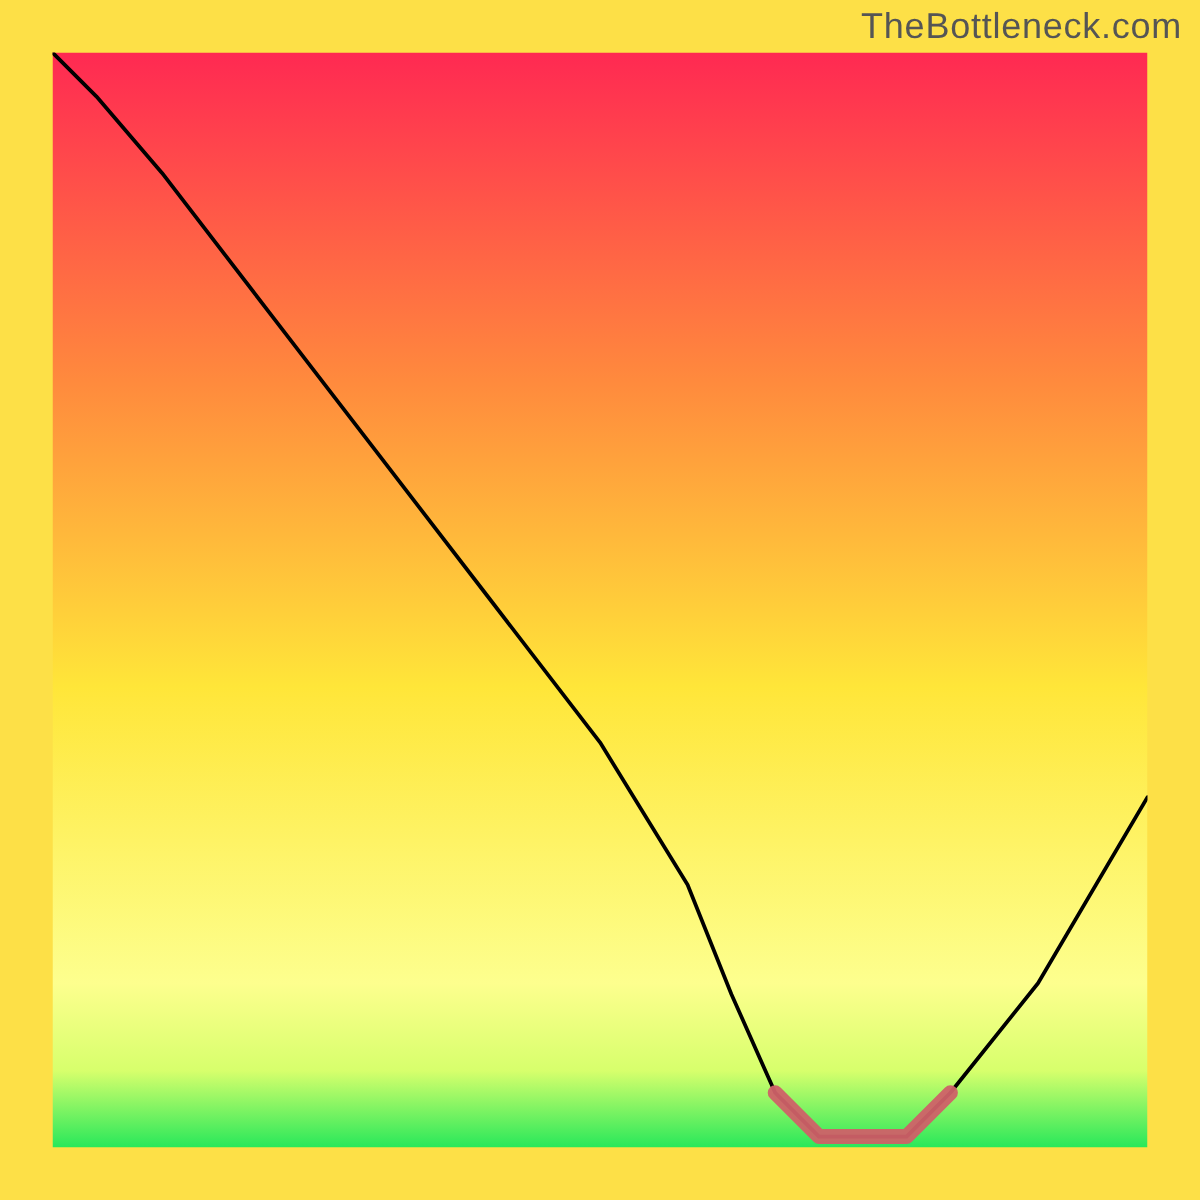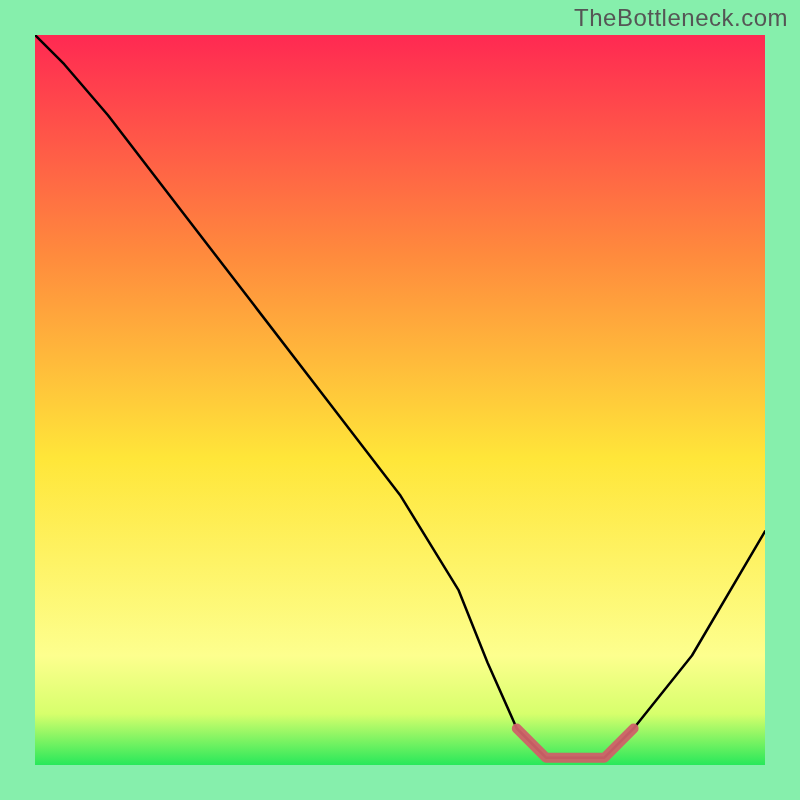--- a/index.html
+++ b/index.html
@@ -7,21 +7,21 @@
     padding: 0;
     width: 800px;
     height: 800px;
     background: #000;
     font-family: Arial, Helvetica, sans-serif;
   }
   .container {
     position: relative;
     width: 800px;
     height: 800px;
-    background: #86efac;
+    background: #fde047;
   }
   .watermark {
     position: absolute;
     top: 4px;
     right: 12px;
     font-size: 24px;
     font-weight: 400;
     color: #555;
     letter-spacing: 0.5px;
     z-index: 5;

